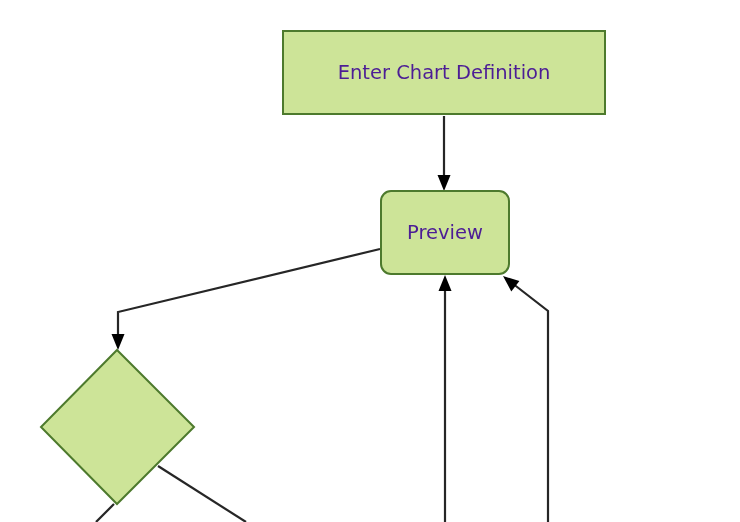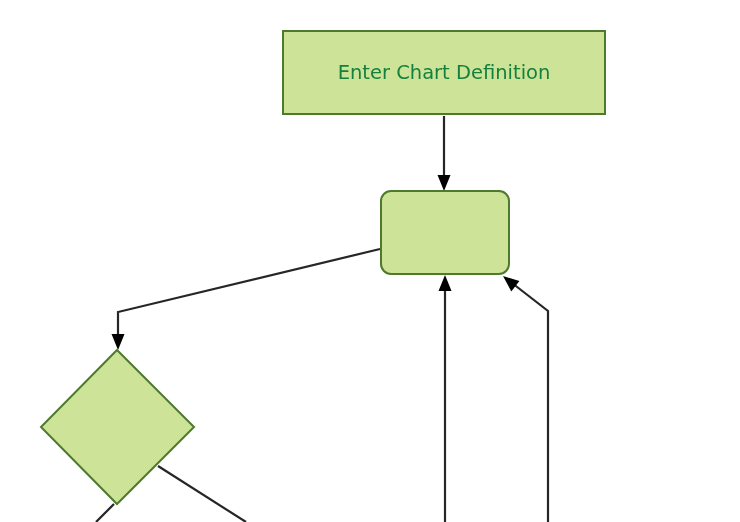--- a/index.html
+++ b/index.html
@@ -37,21 +37,21 @@
     stroke-width: 2.2;
     stroke-linecap: butt;
     stroke-linejoin: miter;
   }
   .arrow-head {
     fill: #000000;
     stroke: none;
   }
   .node-label {
     position: absolute;
-    color: #15803d;
+    color: #4c1d95;
     font-family: "DejaVu Sans", sans-serif;
     font-weight: 400;
     text-align: center;
     white-space: nowrap;
     line-height: 1;
     pointer-events: none;
     -webkit-font-smoothing: antialiased;
   }
   .label-enter-chart-definition {
     left: 282px;
@@ -121,15 +121,16 @@
 
     <rect class="node-shape" x="283" y="31" width="322" height="83"></rect>
 
     <rect class="node-shape" x="381" y="191" width="128" height="83" rx="10" ry="10"></rect>
 
     <polygon class="node-shape" points="117,350 194,427 117,504 41,427"></polygon>
   </svg>
 
   <div class="node-label label-enter-chart-definition">Enter Chart Definition</div>
 
+  <div class="node-label label-preview">Preview</div>
 
 
 </div>
 
 </body></html>

